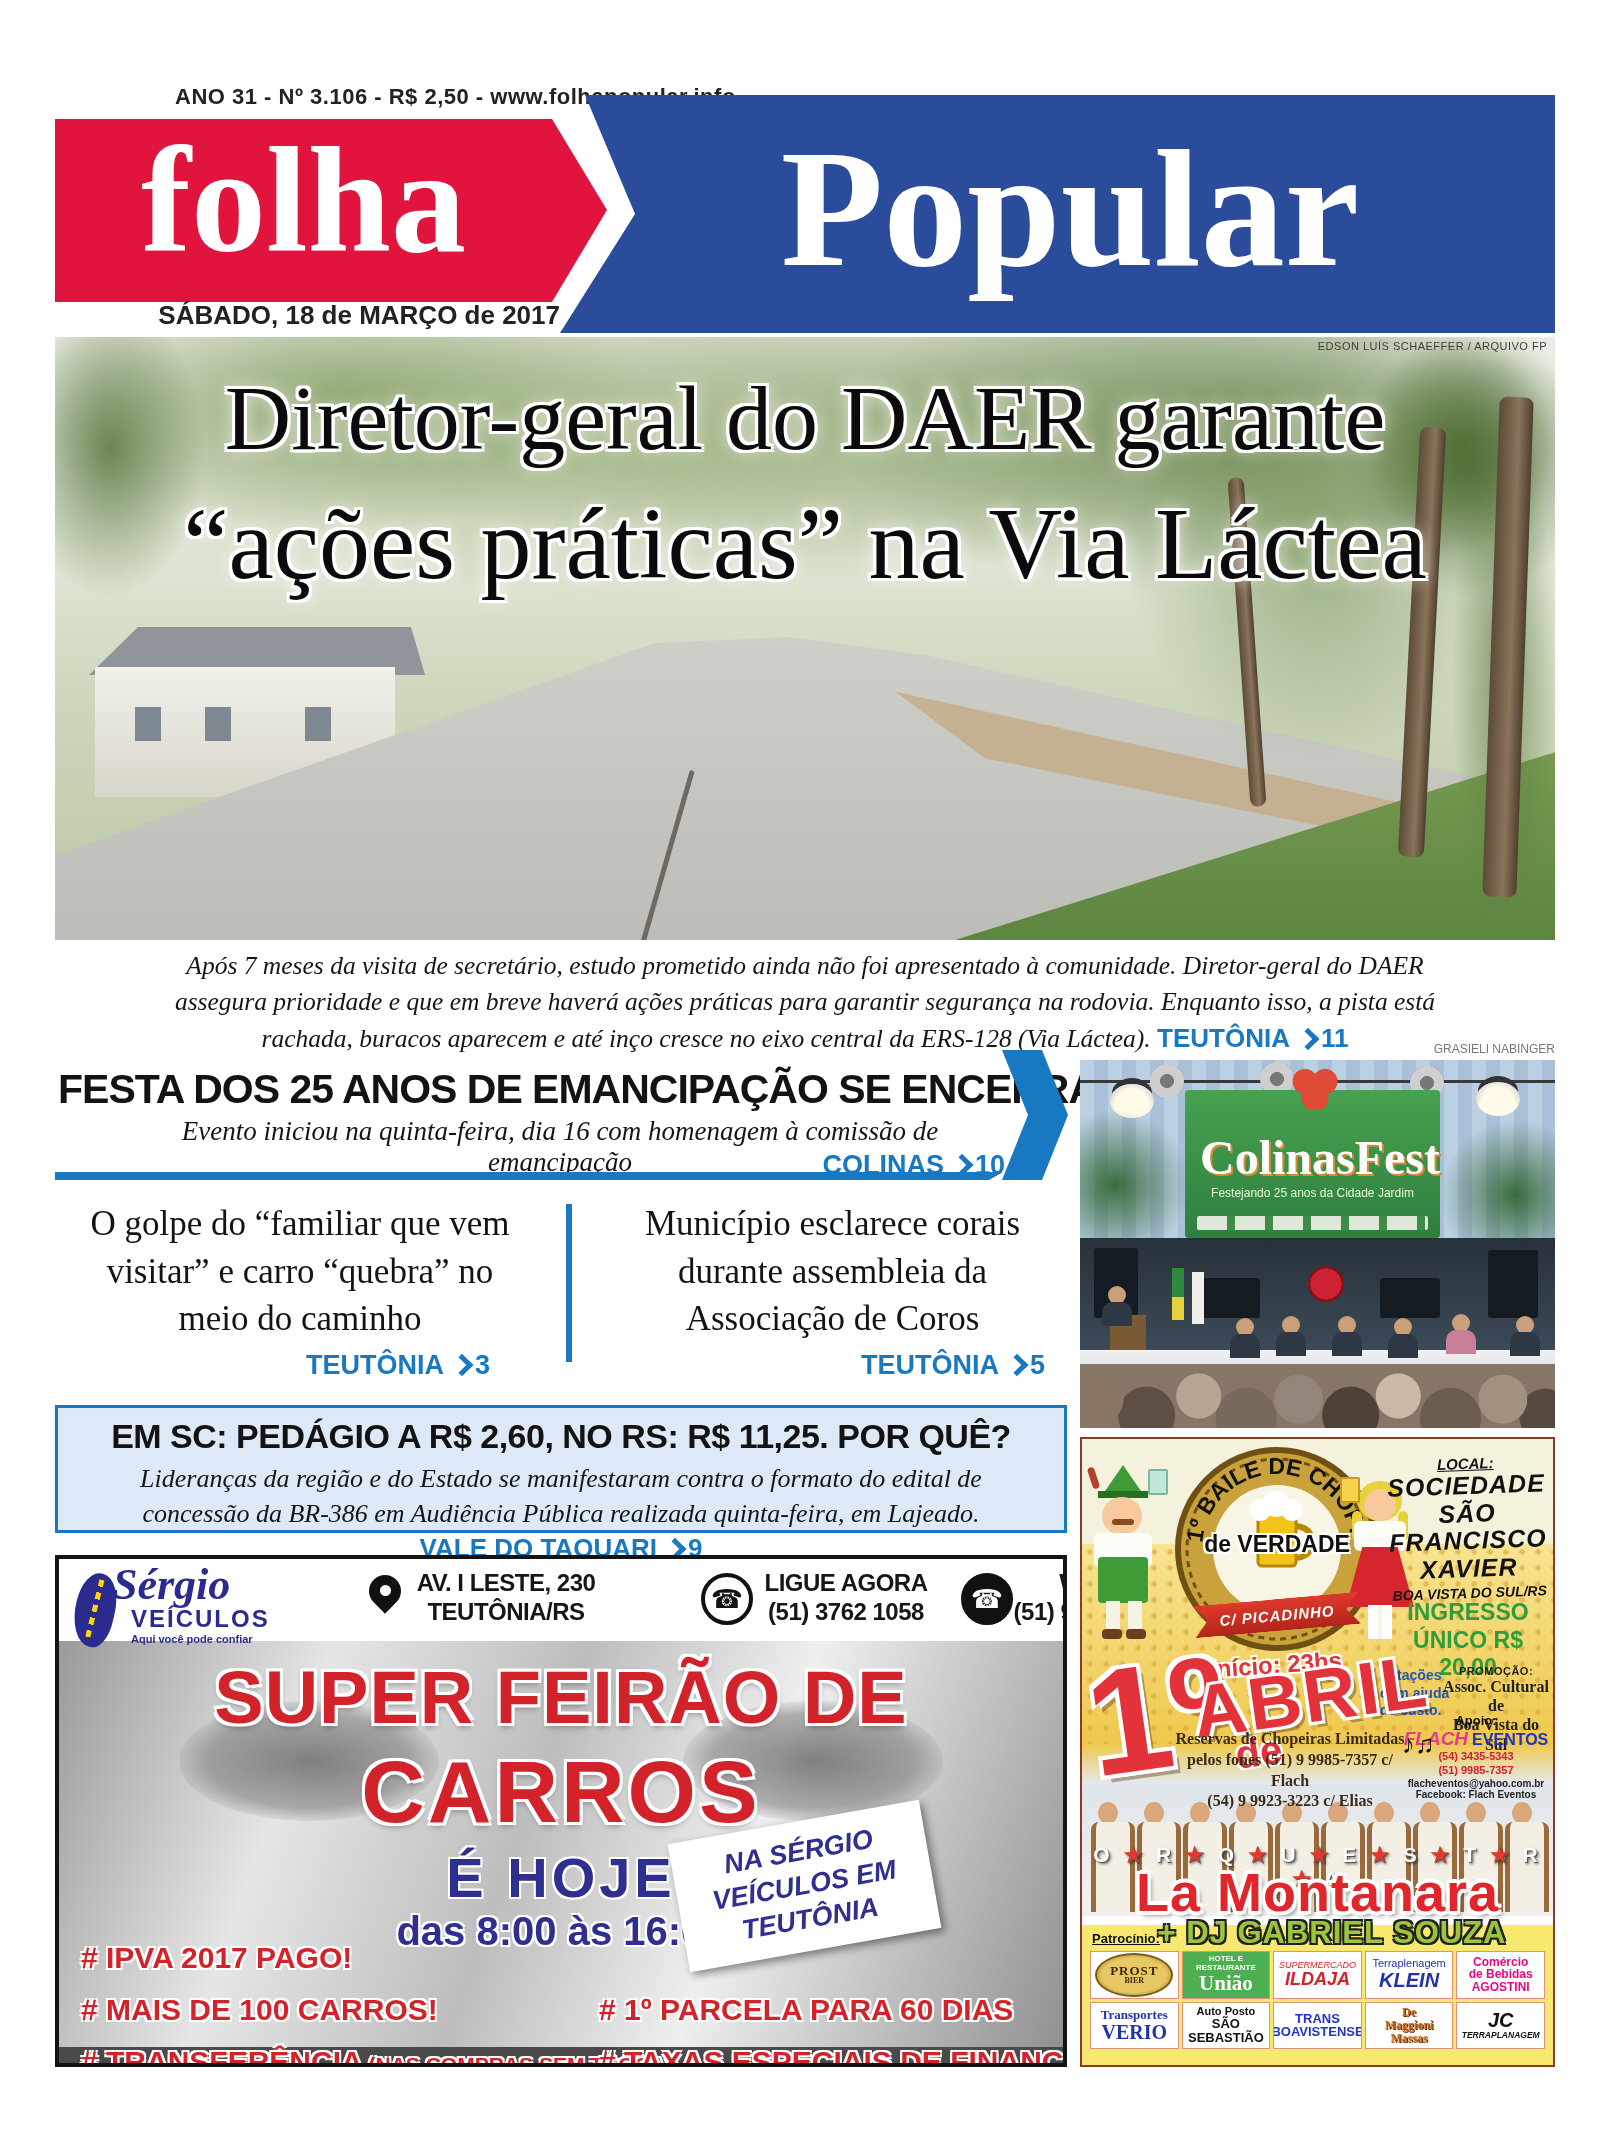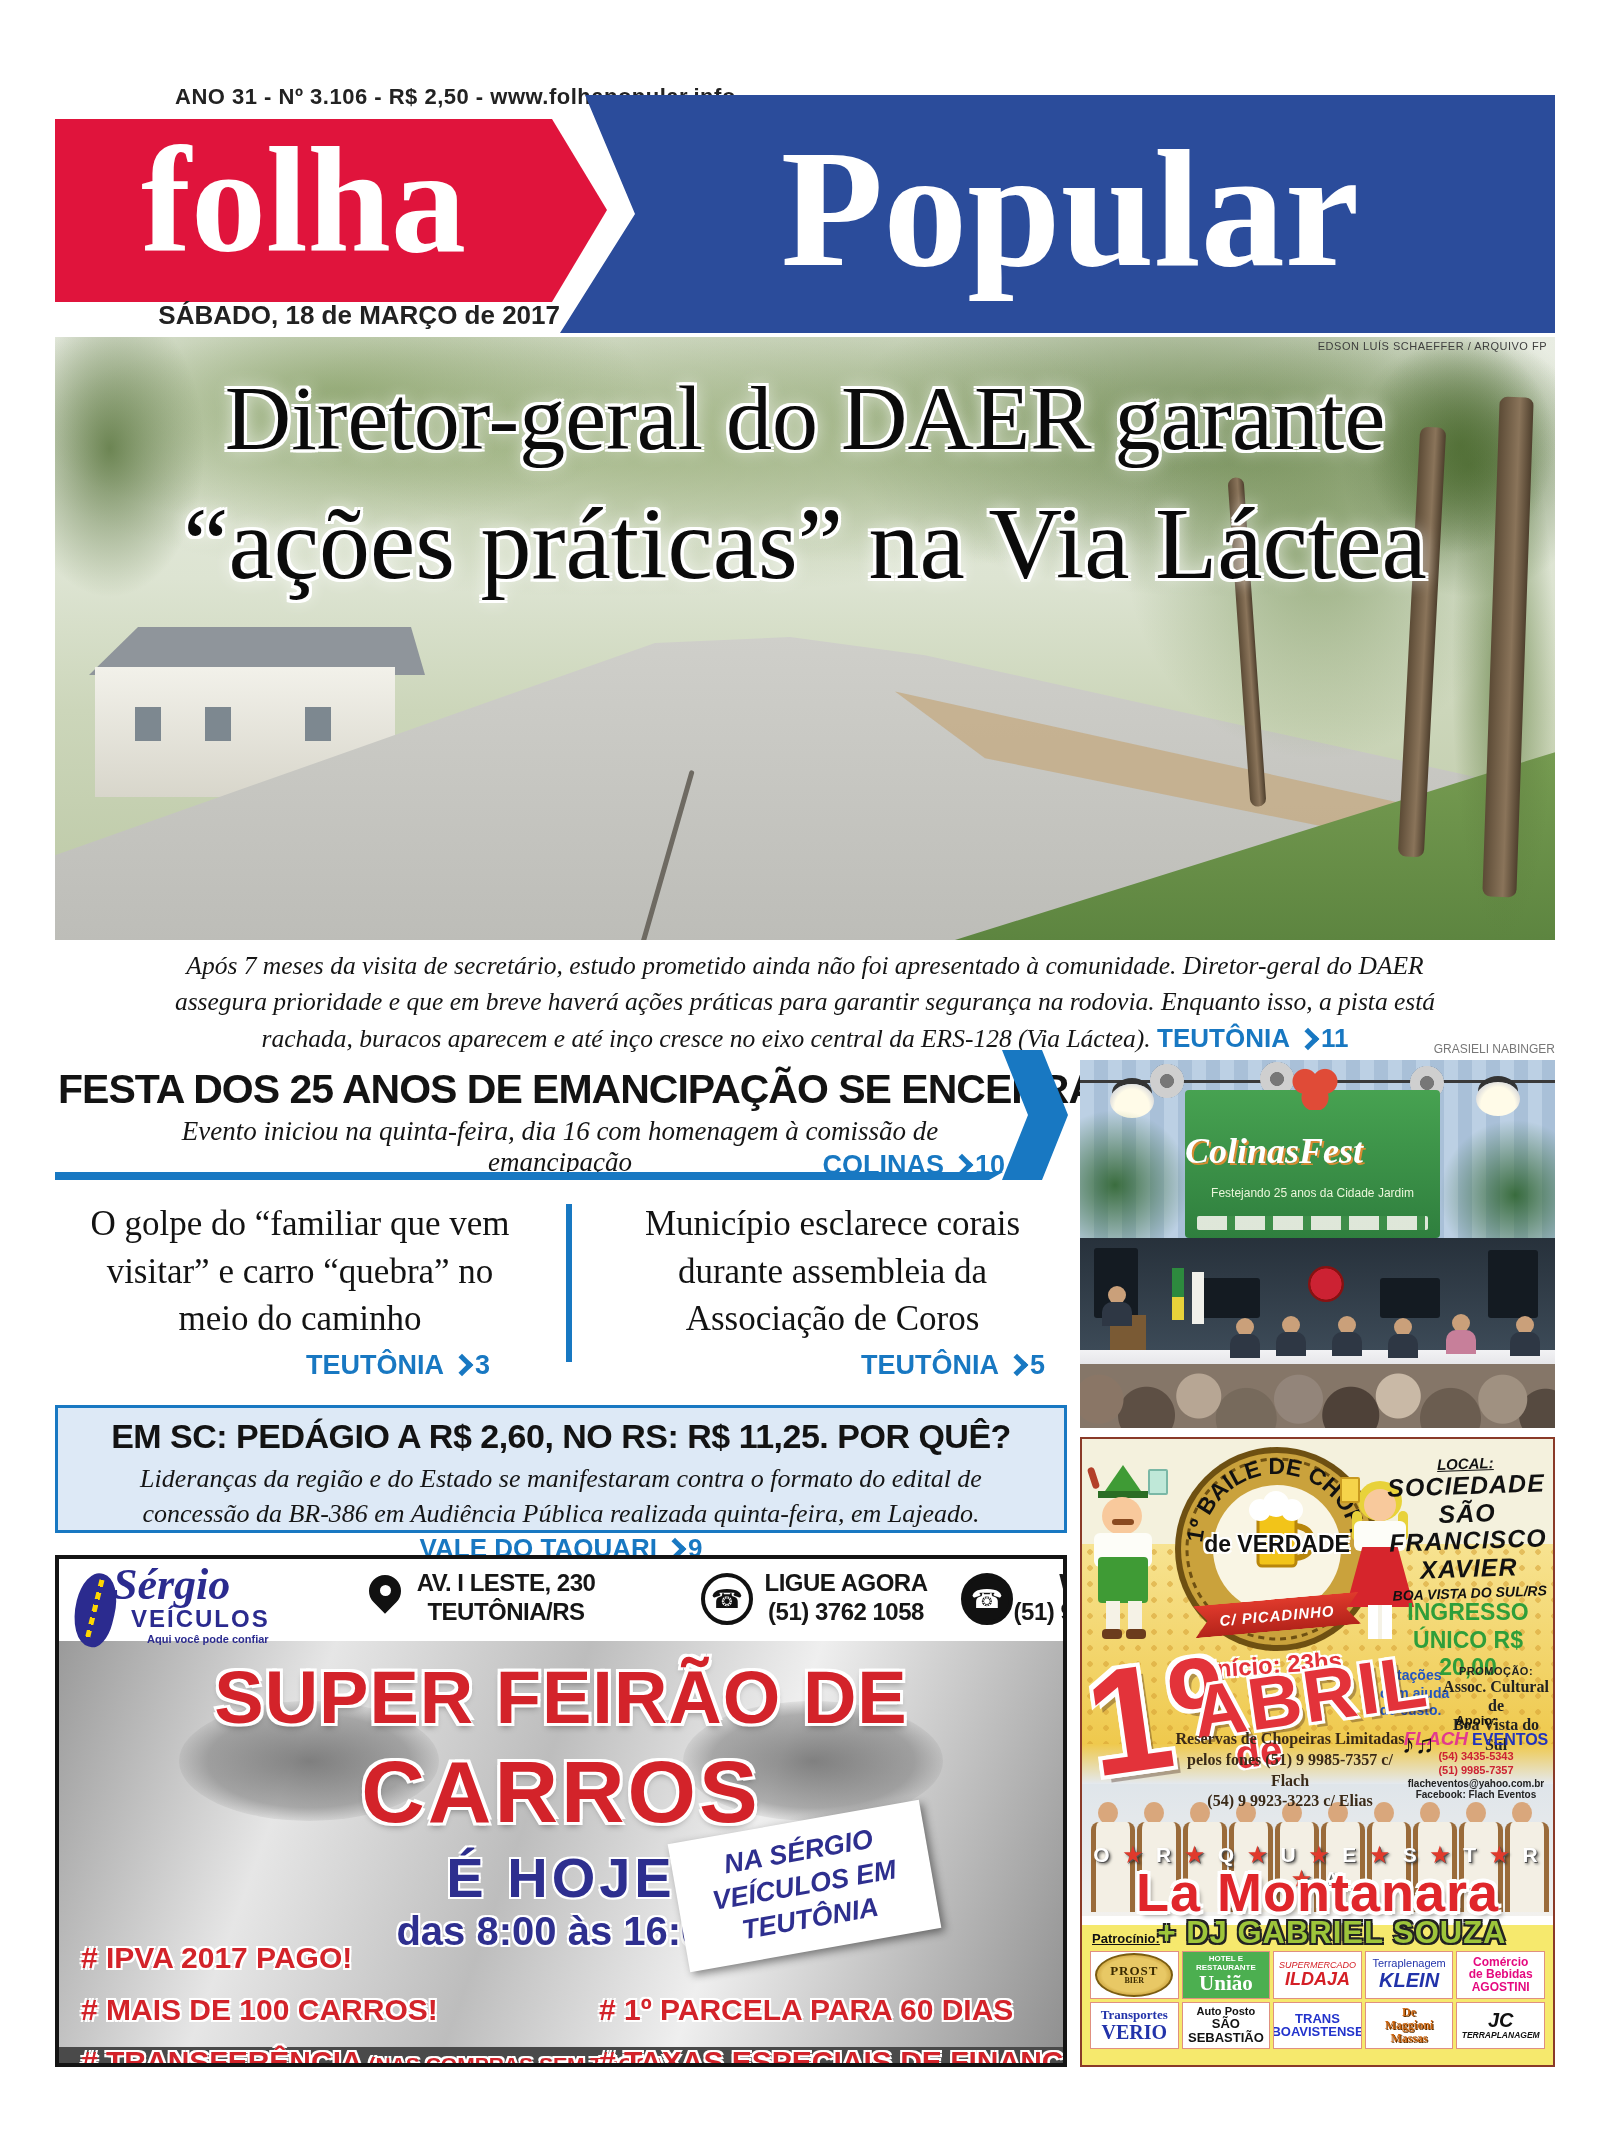--- a/index.html
+++ b/index.html
@@ -66,21 +66,21 @@
   #ped-b{margin-top:5px;padding:0 50px;text-align:center;font-size:26px;font-style:italic;line-height:1.35;color:#151515;}
   #ped-b .ref{font-size:26px;font-style:normal;font-family:"Liberation Sans",sans-serif;}
   
   #sergio{left:55px;top:1555px;width:1004px;height:504px;border:4px solid #141414;background:#fff;overflow:hidden;}
   #sg-strip{position:absolute;left:0;top:0;right:0;height:68px;background:#fff;z-index:5;}
   #sg-logo{position:absolute;left:14px;top:2px;width:235px;height:92px;}
   #sg-swoosh{position:absolute;left:2px;top:12px;width:40px;height:74px;background:#2b2b8f;border-radius:46% 54% 40% 60%;transform:rotate(14deg);}
   #sg-swoosh .dash{position:absolute;left:17px;top:6px;width:5px;height:62px;background:repeating-linear-gradient(180deg,#ffd700 0 7px,transparent 7px 13px);}
   #sg-name{position:absolute;left:40px;top:-2px;font-size:44px;font-weight:bold;font-style:italic;color:#2b2b8f;}
   #sg-sub{position:absolute;left:58px;top:44px;font-size:24px;font-weight:bold;color:#2b2b8f;letter-spacing:2px;}
-  #sg-tag{position:absolute;left:58px;top:72px;font-size:11px;font-weight:bold;color:#2b2b8f;margin-left:16px;}
+  #sg-tag{position:absolute;left:58px;top:72px;font-size:11px;font-weight:bold;color:#2b2b8f;}
   .cicon{position:absolute;top:14px;width:50px;height:50px;}
   .pin-body{position:absolute;left:10px;top:2px;width:32px;height:32px;background:#111;border-radius:50% 50% 50% 0;transform:rotate(-45deg);}
   .pin-dot{position:absolute;left:21px;top:12px;width:11px;height:11px;background:#fff;border-radius:50%;}
   .ring{position:absolute;left:2px;top:0px;width:44px;height:44px;border:4px solid #111;border-radius:50%;text-align:center;line-height:44px;font-size:26px;color:#111;}
   .ring.filled{background:#111;color:#fff;}
   .ctext{position:absolute;top:10px;width:190px;text-align:center;font-weight:bold;font-size:24px;line-height:1.2;color:#161616;letter-spacing:-.5px;}
   #sg-photo{position:absolute;left:0;top:82px;right:0;bottom:0;background:linear-gradient(110deg,#9a9a9a 0%,#e6e6e6 24%,#bdbdbd 46%,#efefef 66%,#8f8f8f 100%);}
   .hlight{position:absolute;width:260px;height:120px;background:radial-gradient(ellipse at center,#2c2c2c 0%,#777 55%,transparent 75%);opacity:.55;border-radius:50%;}
   #sg-dark{position:absolute;left:0;bottom:0;right:0;height:16px;background:#4a4a4a;}
   .sg-red{position:absolute;width:100%;text-align:center;font-weight:bold;color:#d3232a;
@@ -102,21 +102,21 @@
   #colinas-credit{left:1255px;top:1042px;width:300px;text-align:right;font-size:12px;color:#777;}
   #colinas{left:1080px;top:1060px;width:475px;height:368px;overflow:hidden;background:repeating-linear-gradient(90deg,#bcd0e4 0 14px,#a9c0d8 14px 28px);}
   #truss{position:absolute;left:0;top:20px;width:100%;height:3px;background:#3a3a3a;}
   .lamp{position:absolute;width:44px;height:34px;background:radial-gradient(ellipse at 50% 70%,#fffbe8 0 55%,#ddd 75%);border-radius:50%;box-shadow:0 -8px 0 -2px #333;}
   .fan{position:absolute;width:34px;height:34px;border-radius:50%;background:radial-gradient(circle,#777 0 28%,#cfcfcf 30% 70%,#666 72%);}
   #banner{position:absolute;left:105px;top:30px;width:255px;height:148px;background:linear-gradient(180deg,#47a251,#2f7f3e);border-radius:4px;}
   #flower{position:absolute;left:105px;top:-24px;width:50px;height:44px;background:
       radial-gradient(circle at 30% 35%,#e04b37 0 12px,transparent 13px),
       radial-gradient(circle at 70% 35%,#e04b37 0 12px,transparent 13px),
       radial-gradient(circle at 50% 72%,#e04b37 0 13px,transparent 14px);}
-  #banner-title{position:absolute;left:0;top:40px;width:100%;text-align:left;font-family:"Liberation Serif",serif;font-style:italic;font-weight:bold;font-size:36px;color:#fff;text-shadow:2px 2px 0 #d88b32;}
+  #banner-title{position:absolute;left:0;top:40px;width:100%;text-align:right;font-family:"Liberation Serif",serif;font-weight:bold;font-size:48px;color:#fff;text-shadow:2px 2px 0 #d88b32;}
   #banner-sub{position:absolute;left:0;top:96px;width:100%;text-align:center;font-size:12px;color:#eaf6da;}
   #banner-strip{position:absolute;left:12px;bottom:8px;width:231px;height:14px;background:repeating-linear-gradient(90deg,#f2f2ea 0 30px,#3f8f4a 30px 38px);border-radius:2px;opacity:.9;}
   .palm{position:absolute;width:150px;height:150px;background:radial-gradient(closest-side,rgba(44,98,44,.9),rgba(44,98,44,0));}
   #stage-dark{position:absolute;left:0;top:178px;width:100%;height:112px;background:linear-gradient(180deg,#27313b,#3c4a57);}
   .spk{position:absolute;background:#141b22;border-radius:3px;}
   #drum{position:absolute;left:228px;top:206px;width:36px;height:36px;border-radius:50%;background:radial-gradient(circle,#c23 0 60%,#811 62%);}
   #stage-table{position:absolute;left:0;top:290px;width:100%;height:30px;background:linear-gradient(180deg,#f2f2f4,#d9d9de);}
   .person{position:absolute;width:30px;height:40px;}
   .person .head{position:absolute;left:6px;top:0;width:18px;height:18px;border-radius:50%;background:#caa07a;}
   .person .body{position:absolute;left:0;top:16px;width:30px;height:24px;border-radius:10px 10px 0 0;background:#2e3744;}

